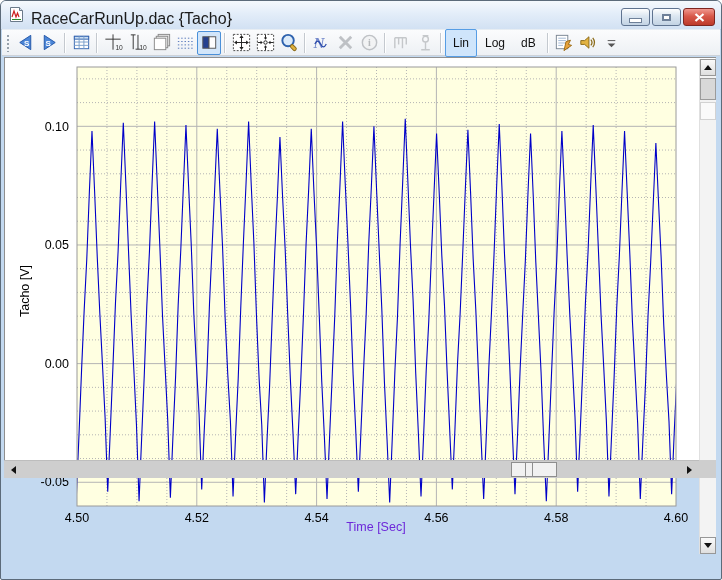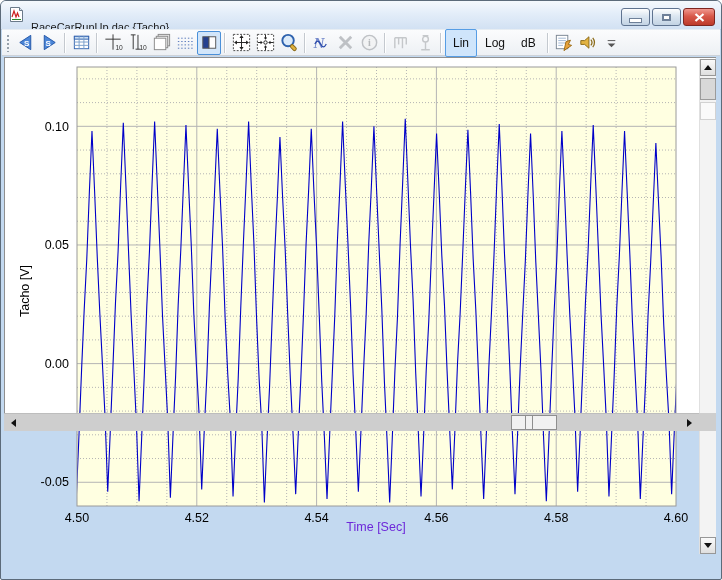--- a/index.html
+++ b/index.html
@@ -4,21 +4,21 @@
 <style>
   html,body{margin:0;padding:0;width:722px;height:580px;overflow:hidden;
     font-family:"Liberation Sans","DejaVu Sans",sans-serif;background:#fff;}
   .window{position:absolute;inset:0;background:#c3d9f0;border:1px solid #5c6b7a;
     border-radius:6px 6px 2px 2px;overflow:hidden;box-sizing:border-box;}
   
   .titlebar{position:absolute;top:0;left:0;right:0;height:28px;
     background:linear-gradient(#f5f9fd,#e3edf9 45%,#d2e1f3);
     border-bottom:1px solid #b9cde5;}
   .app-icon{position:absolute;left:7px;top:5px;width:17px;height:17px;}
-  .title-text{position:absolute;left:30px;top:12px;line-height:28px;font-size:11px;color:#1a1a1a;}
+  .title-text{position:absolute;left:30px;top:4px;line-height:28px;font-size:16px;color:#1a1a1a;}
   .winbtns{position:absolute;top:7px;right:6px;display:flex;gap:2px;}
   .wbtn{width:29px;height:18px;border:1px solid #5f7390;border-radius:3px;
     background:linear-gradient(#fefefe,#dbe6f1 45%,#c3d3e4);
     display:flex;align-items:center;justify-content:center;box-sizing:border-box;}
   .wbtn.close{width:32px;border-color:#7e2620;
     background:linear-gradient(#f0988f,#d8594b 45%,#bd3a2a);}
   .g-min{width:11px;height:3px;background:#fff;box-shadow:0 0 0 1px #6e8099;margin-top:6px;}
   .g-max{width:9px;height:7px;border:2px solid #6e8099;background:#fdfdfd;box-sizing:border-box;}
   
   .toolbar{position:absolute;top:28px;left:1px;right:1px;height:27px;
@@ -28,21 +28,21 @@
     background-image:radial-gradient(circle,#97a1ab 35%,transparent 40%);background-size:4px 4px;}
   .tsep{width:1px;height:20px;background:#c4c9cf;border-right:1px solid #fff;margin:0 3px;}
   .tbtn{width:24px;height:24px;display:flex;align-items:center;justify-content:center;
     border:1px solid transparent;border-radius:2px;box-sizing:border-box;flex:0 0 auto;}
   .tbtn svg{width:21px;height:21px;display:block;}
   .tbtn.selected{background:#d2e6fa;border-color:#4a90d9;}
   .ttext{height:28px;padding:0 7px;display:flex;align-items:center;font-size:12px;color:#111;
     border:1px solid transparent;border-radius:2px;box-sizing:border-box;flex:0 0 auto;}
   .ttext.selected{background:#cfe5fb;border-color:#569de5;}
   
-  .client{position:absolute;left:3px;top:56px;width:712px;height:374px;background:#fff;
+  .client{position:absolute;left:3px;top:56px;width:712px;height:421px;background:#fff;
     box-shadow:inset 1px 1px 0 #8f8f8f, inset -1px 0 0 #e8e8e8;}
   #plot-svg{position:absolute;left:0;top:0;width:695px;height:497px;}
   .ylabel{position:absolute;left:21px;top:234px;transform:translate(-50%,-50%) rotate(-90deg);
     font-size:12.5px;color:#000;white-space:nowrap;}
   .xlabel{position:absolute;left:372px;top:470px;transform:translate(-50%,-50%);
     font-size:12.5px;color:#6d28d9;white-space:nowrap;}
   
   .vscroll{position:absolute;right:0;top:2px;width:17px;height:495px;background:#f3f3f3;
     border-left:1px solid #e0e0e0;box-sizing:border-box;}
   .vbtn{position:absolute;left:0;width:16px;height:17px;box-sizing:border-box;

